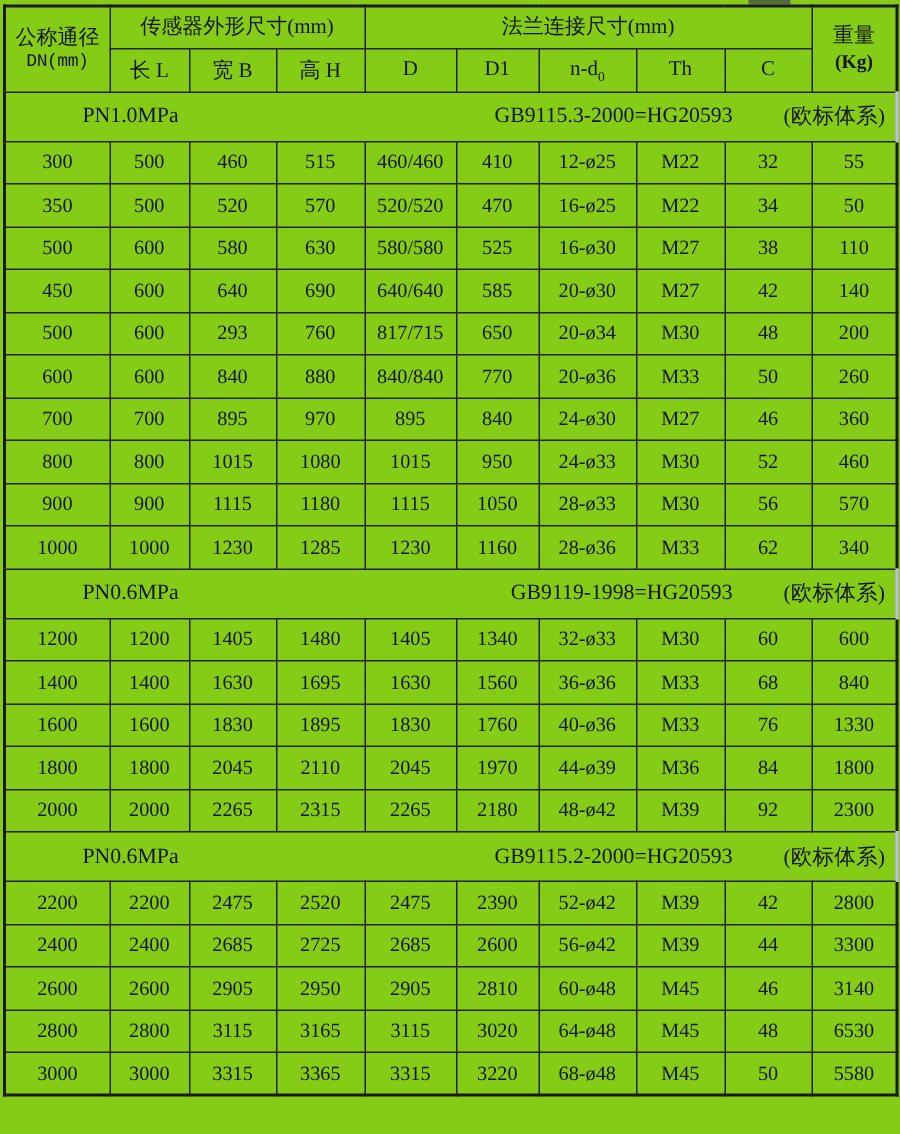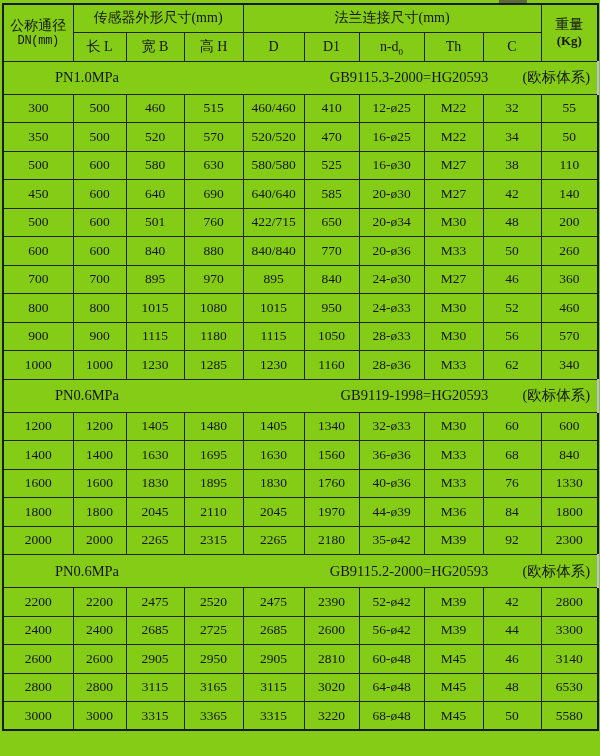--- a/index.html
+++ b/index.html
@@ -164,23 +164,23 @@
           <td>640/640</td>
           <td>585</td>
           <td>20-ø30</td>
           <td>M27</td>
           <td>42</td>
           <td>140</td>
         </tr>
         <tr class="data-row">
           <td>500</td>
           <td>600</td>
-          <td>501</td>
+          <td>293</td>
           <td>760</td>
-          <td>422/715</td>
+          <td>817/715</td>
           <td>650</td>
           <td>20-ø34</td>
           <td>M30</td>
           <td>48</td>
           <td>200</td>
         </tr>
         <tr class="data-row">
           <td>600</td>
           <td>600</td>
           <td>840</td>
@@ -297,21 +297,21 @@
           <td>84</td>
           <td>1800</td>
         </tr>
         <tr class="data-row">
           <td>2000</td>
           <td>2000</td>
           <td>2265</td>
           <td>2315</td>
           <td>2265</td>
           <td>2180</td>
-          <td>35-ø42</td>
+          <td>48-ø42</td>
           <td>M39</td>
           <td>92</td>
           <td>2300</td>
         </tr>
         <tr class="section-row">
           <td colspan="10">
             <div class="section-wrap">
               <span class="sec-pn">PN0.6MPa</span>
               <span class="sec-std">GB9115.2-2000=HG20593</span>
               <span class="sec-note">(欧标体系)</span>

